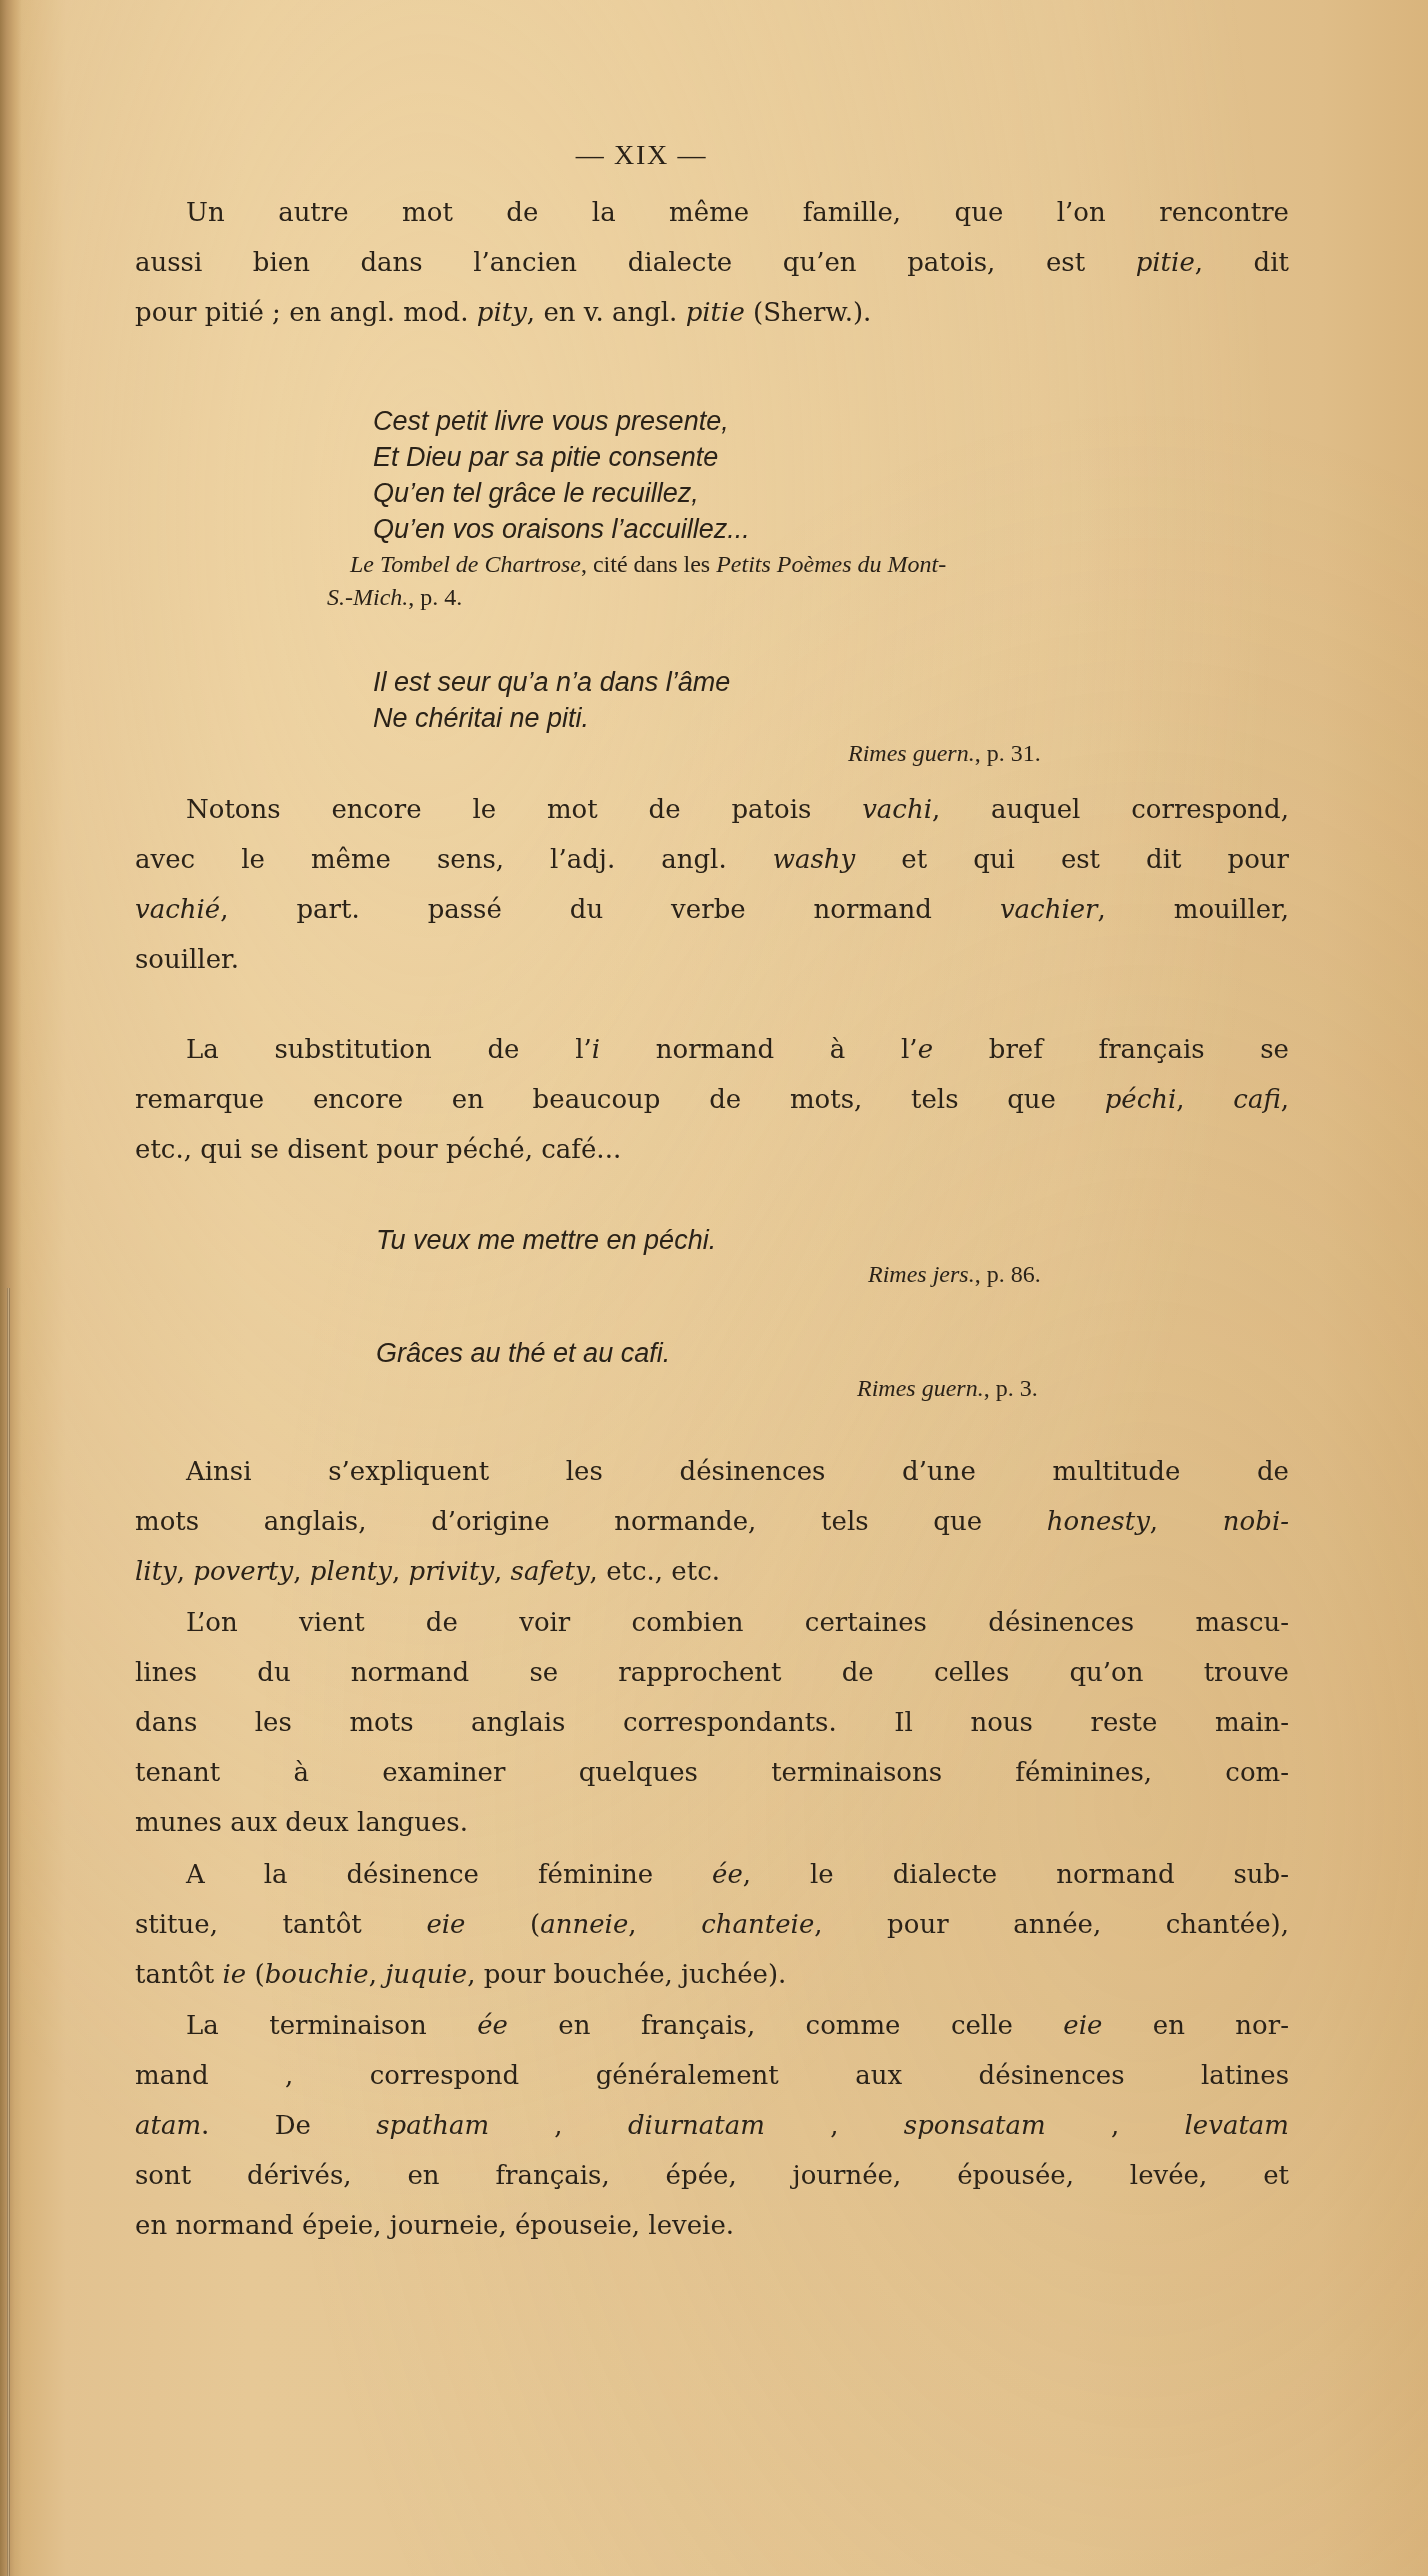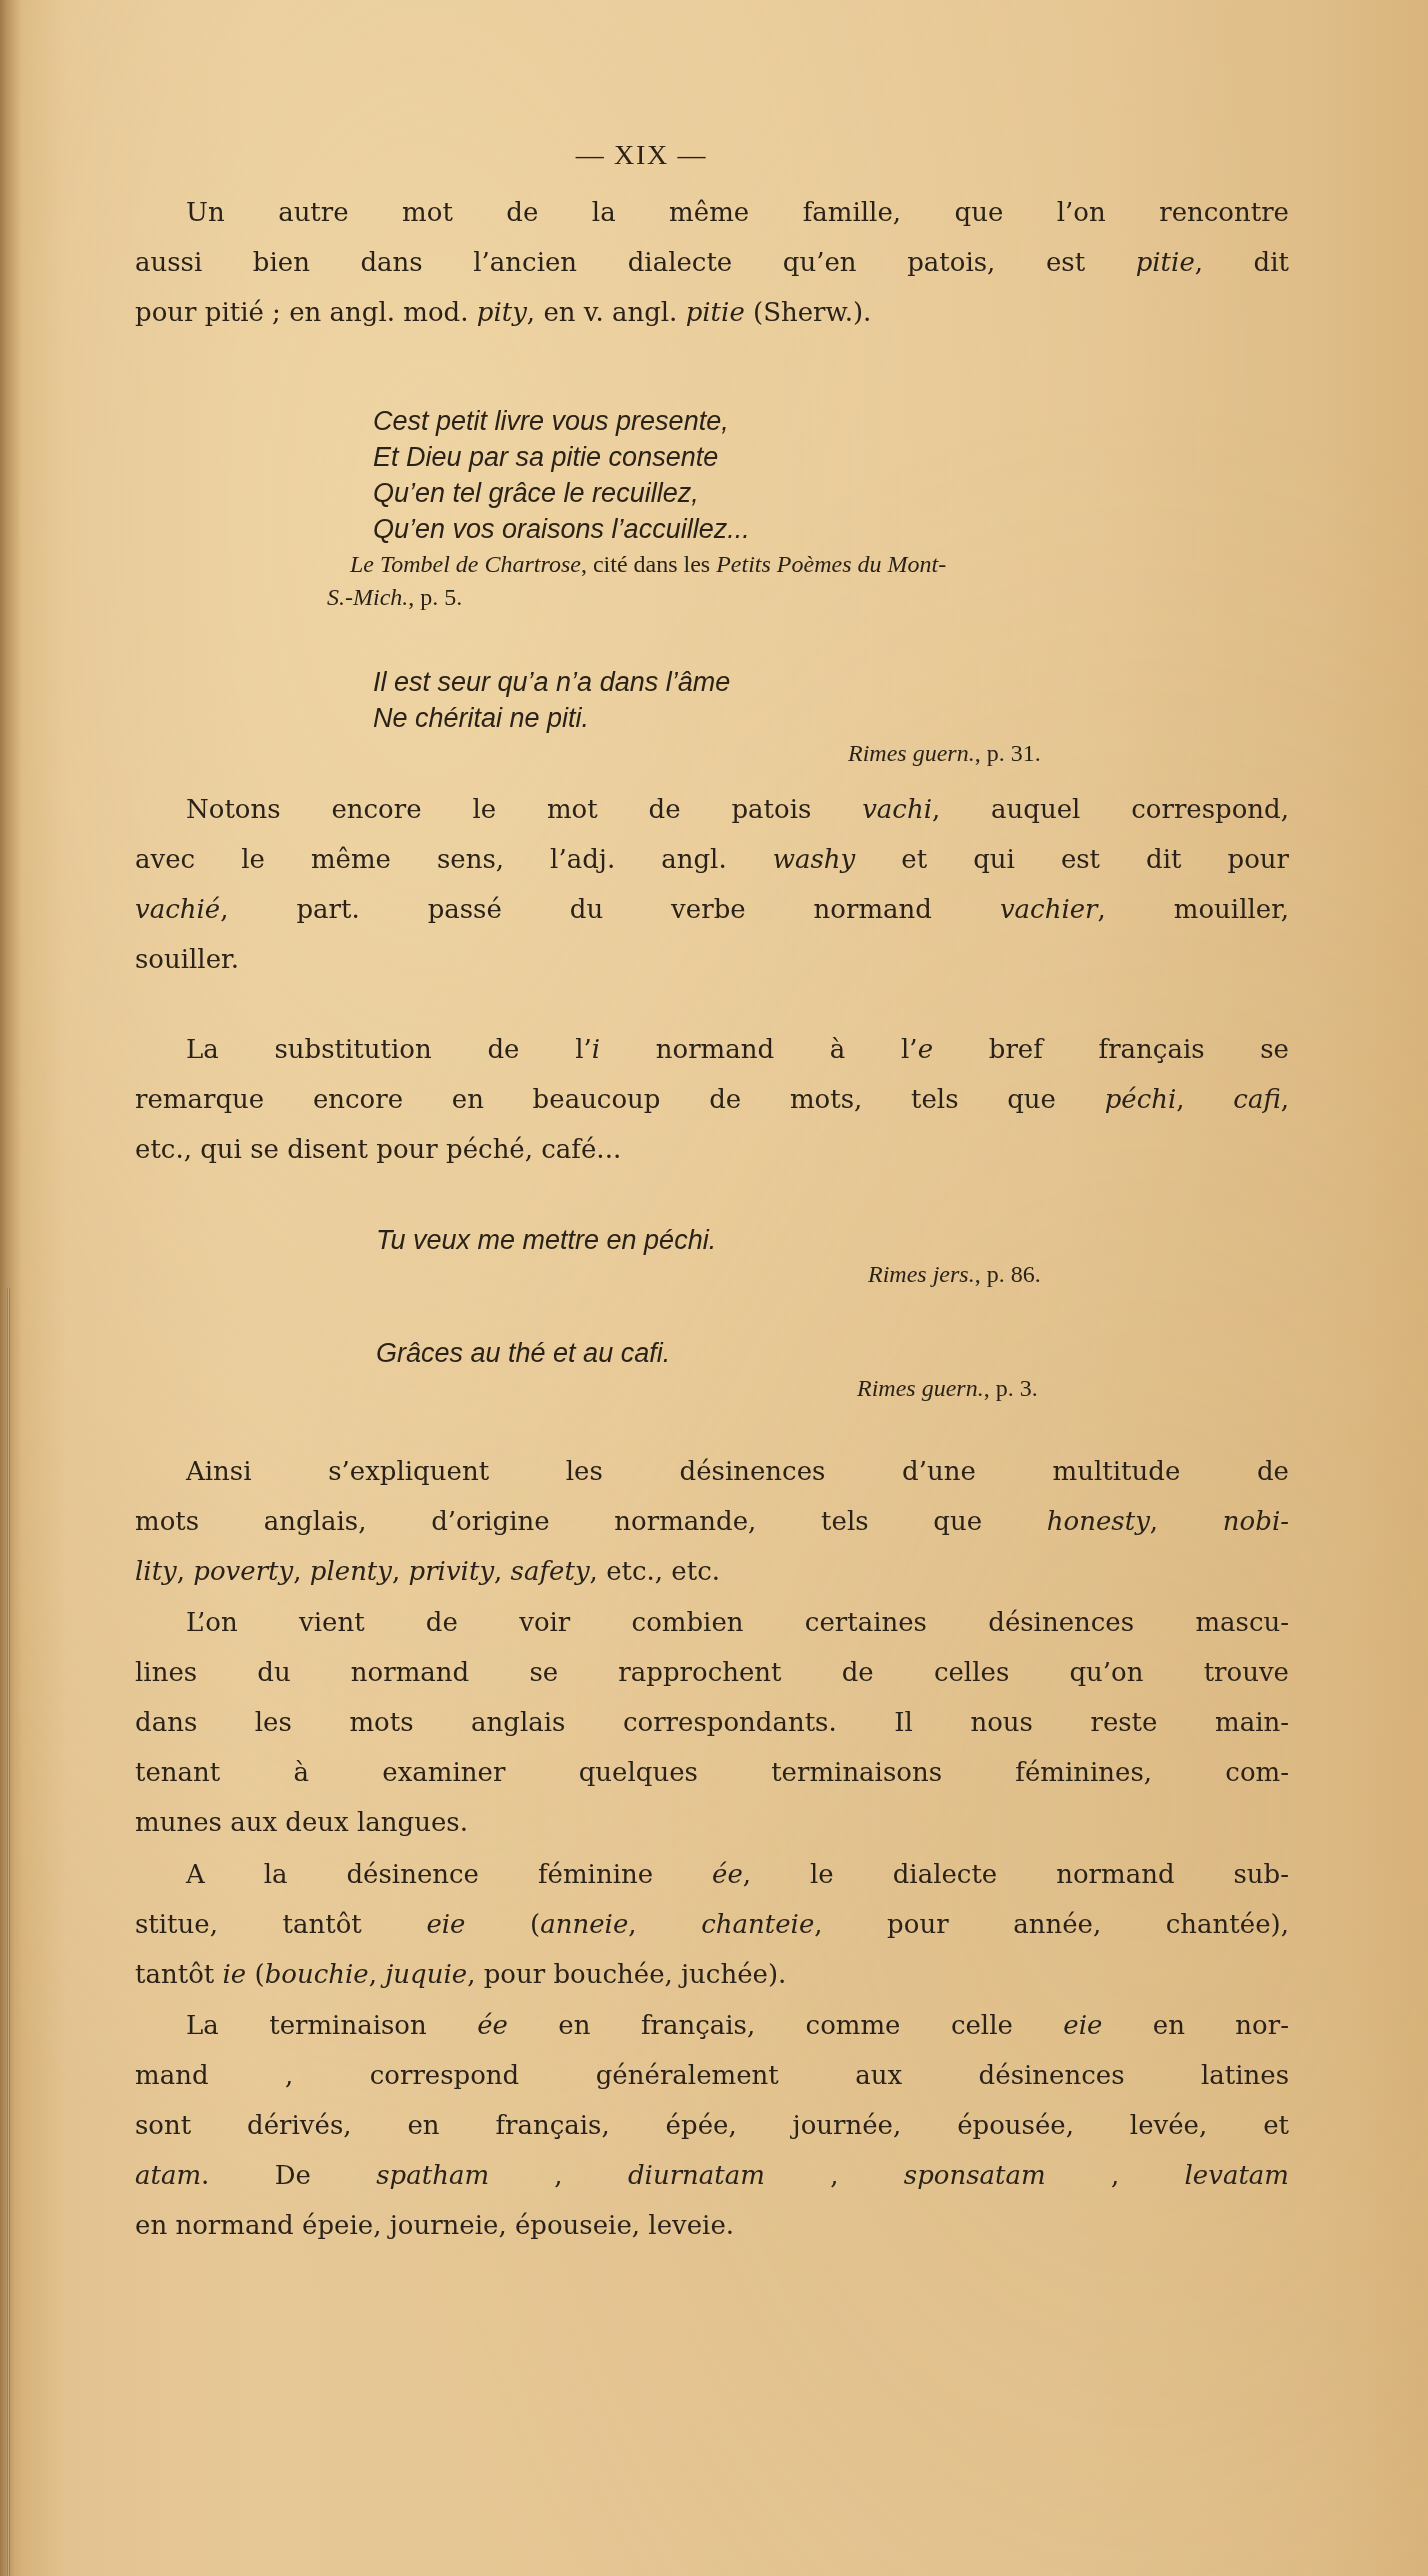--- a/index.html
+++ b/index.html
@@ -65,21 +65,21 @@
   <div class="verse" style="left:373px; top:403px;">
     <span class="vline">Cest petit livre vous presente,</span>
     <span class="vline">Et Dieu par sa pitie consente</span>
     <span class="vline">Qu’en tel grâce le recuillez,</span>
     <span class="vline">Qu’en vos oraisons l’accuillez...</span>
   </div>
   <div class="cite-right" style="left:350px; top:551px;">
     <em>Le Tombel de Chartrose</em><span>, cité dans les </span><em>Petits Poèmes du Mont-</em>
   </div>
   <div class="cite-right" style="left:327px; top:584px;">
-    <em>S.-Mich.</em><span>, p. 5.</span>
+    <em>S.-Mich.</em><span>, p. 4.</span>
   </div>
 
   <div class="verse" style="left:373px; top:664px;">
     <span class="vline">Il est seur qu’a n’a dans l’âme</span>
     <span class="vline">Ne chéritai ne piti.</span>
   </div>
   <div class="cite-right" style="left:848px; top:740px;">
     <em>Rimes guern.</em><span>, p. 31.</span>
   </div>
 
@@ -126,19 +126,19 @@
 
   <div class="body-text" style="top:1849px;">
     <span class="line indent"><span>A la désinence féminine </span><em>ée</em><span>, le dialecte normand sub-</span></span>
     <span class="line"><span>stitue, tantôt </span><em>eie</em><span> (</span><em>anneie</em><span>, </span><em>chanteie</em><span>, pour année, chantée),</span></span>
     <span class="line last"><span>tantôt </span><em>ie</em><span> (</span><em>bouchie</em><span>, </span><em>juquie</em><span>, pour bouchée, juchée).</span></span>
   </div>
 
   <div class="body-text" style="top:2000px;">
     <span class="line indent"><span>La terminaison </span><em>ée</em><span> en français, comme celle </span><em>eie</em><span> en nor-</span></span>
     <span class="line">mand , correspond généralement aux désinences latines</span>
+    <span class="line"><em>atam</em><span>. De </span><em>spatham</em><span> , </span><em>diurnatam</em><span> , </span><em>sponsatam</em><span> , </span><em>levatam</em></span>
     <span class="line">sont dérivés, en français, épée, journée, épousée, levée, et</span>
-    <span class="line"><em>atam</em><span>. De </span><em>spatham</em><span> , </span><em>diurnatam</em><span> , </span><em>sponsatam</em><span> , </span><em>levatam</em></span>
     <span class="line last">en normand épeie, journeie, épouseie, leveie.</span>
   </div>
 
 </div>
 
 
 </body></html>

